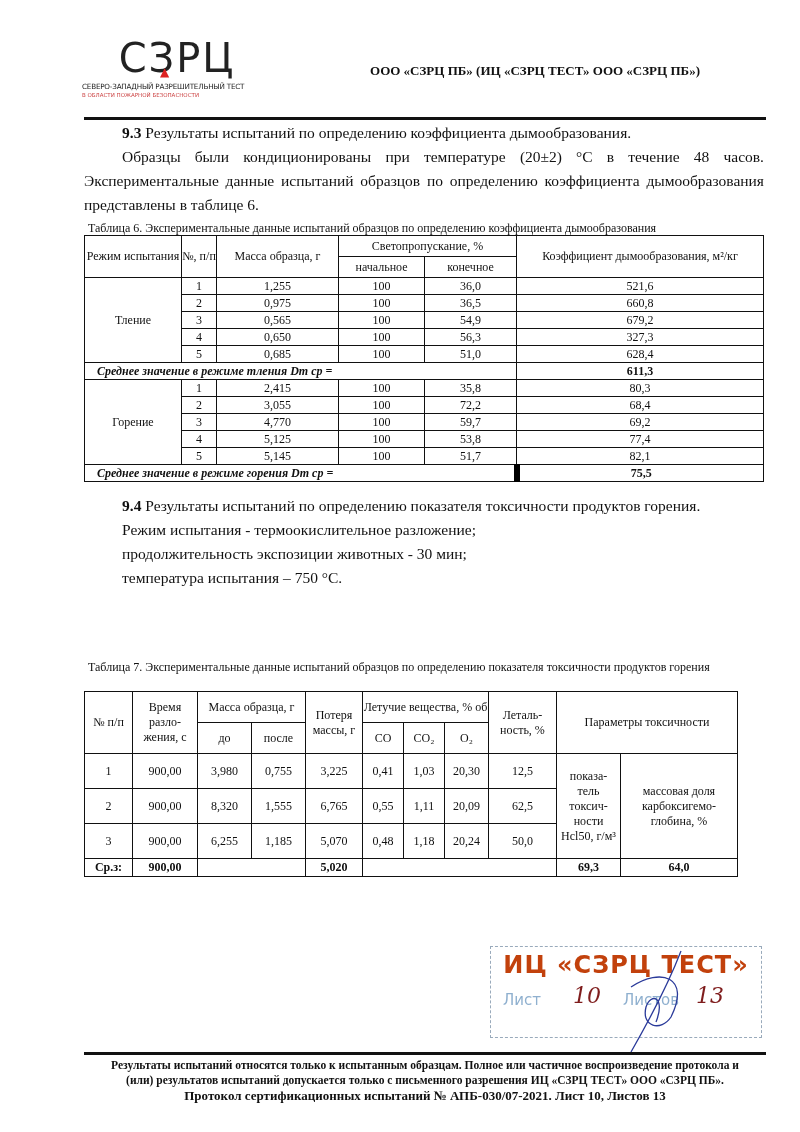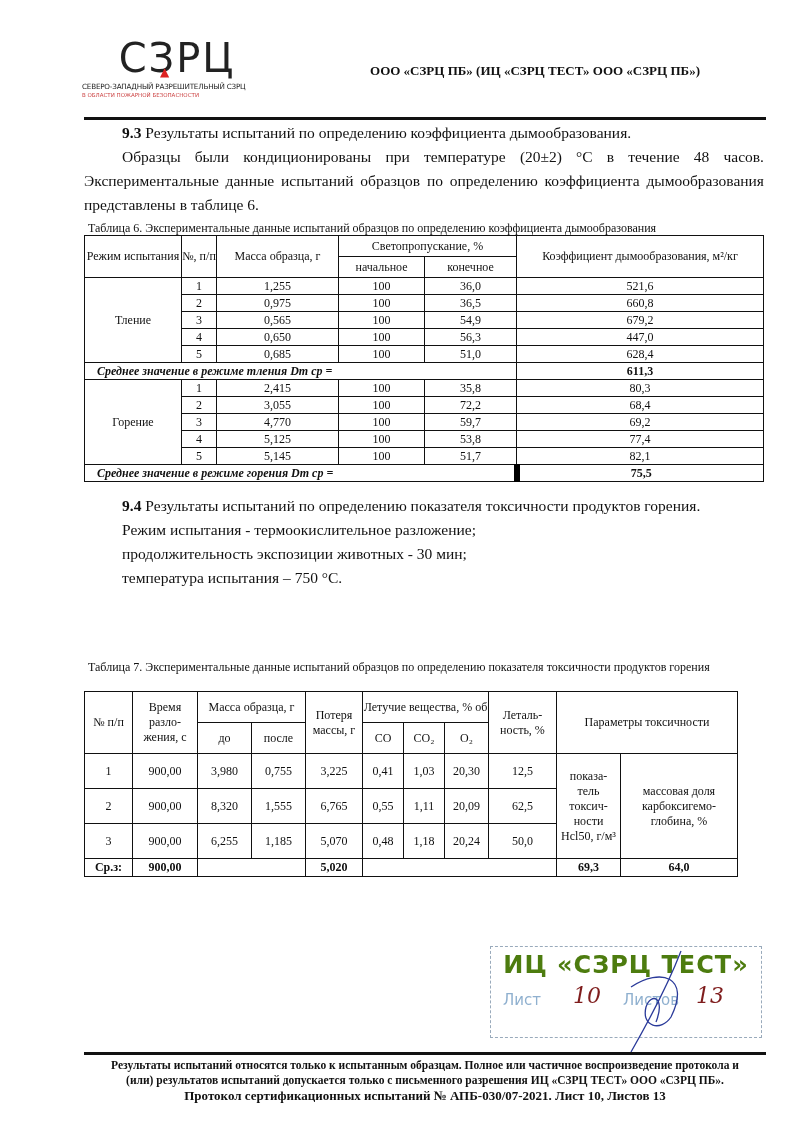--- a/index.html
+++ b/index.html
@@ -23,35 +23,35 @@
   td, th { border:1px solid #111; font-weight:normal; text-align:center; padding:0; }
   .t6 { left:84px; top:235px; width:680px; font-size:12px; }
   .t6 td { height:16px; line-height:15px; }
   .t6 .h td { height:20px; }
   .bold { font-weight:bold; }
   .left { text-align:left; padding-left:12px;font-style:italic; }
   .t7 { left:84px; top:691px; width:654px; font-size:12px; }
   .t7 td { line-height:15px; }
   .t7 .r td { height:34px; }
   .stamp { left:490px; top:946px; width:270px; height:90px; border:1px dashed #9ab; color:#a8c4e0; }
-  .stamp-title { font-family:"DejaVu Sans", sans-serif; font-weight:bold; font-size:24px; text-align:center; margin-top:4px; color:#4d7c0f; letter-spacing:1px;}
+  .stamp-title { font-family:"DejaVu Sans", sans-serif; font-weight:bold; font-size:24px; text-align:center; margin-top:4px; color:#c2410c; letter-spacing:1px;}
   .stamp-line { font-family:"DejaVu Sans", sans-serif; font-size:15px; color:#8fb0cf; position:absolute; }
   .hand { font-family:"DejaVu Serif", serif; font-style:italic; color:#7f1d1d; position:absolute; font-size:22px; }
   .footer { left:84px; top:1058px; width:682px; text-align:center; font-weight:bold; font-size:11.5px; line-height:15px; }
   .footer .big { font-size:13px; }
 </style>
 </head>
 <body>
 
 <div class="abs logo">
   <div class="logo-mark">
     <span>СЗРЦ</span>
     <span class="flame">▲</span>
   </div>
-  <div class="logo-sub">СЕВЕРО-ЗАПАДНЫЙ РАЗРЕШИТЕЛЬНЫЙ СЗРЦ</div>
+  <div class="logo-sub">СЕВЕРО-ЗАПАДНЫЙ РАЗРЕШИТЕЛЬНЫЙ ТЕСТ</div>
   <div class="logo-sub2">В ОБЛАСТИ ПОЖАРНОЙ БЕЗОПАСНОСТИ</div>
 </div>
 <div class="abs hdr">
   <div>ООО «СЗРЦ ПБ» (ИЦ «СЗРЦ ТЕСТ» ООО «СЗРЦ ПБ»)</div>
 </div>
 <div class="abs hr-top"></div>
 
 <div class="abs sec">
   <p class="para indent"><b>9.3</b><span> Результаты испытаний по определению коэффициента дымообразования.</span></p>
   <p class="para indent" style="text-align:justify;">Образцы были кондиционированы при температуре (20±2) °С в течение 48 часов. Экспериментальные данные испытаний образцов по определению коэффициента дымообразования представлены в таблице 6.</p>
@@ -101,21 +101,21 @@
         <td>0,565</td>
         <td>100</td>
         <td>54,9</td>
         <td>679,2</td>
       </tr>
       <tr>
         <td>4</td>
         <td>0,650</td>
         <td>100</td>
         <td>56,3</td>
-        <td>447,0</td>
+        <td>327,3</td>
       </tr>
       <tr>
         <td>5</td>
         <td>0,685</td>
         <td>100</td>
         <td>51,0</td>
         <td>628,4</td>
       </tr>
       <tr>
         <td colspan="5" class="bold left" style="border-right:1px solid #111;">Среднее значение в режиме тления Dm ср =</td>

